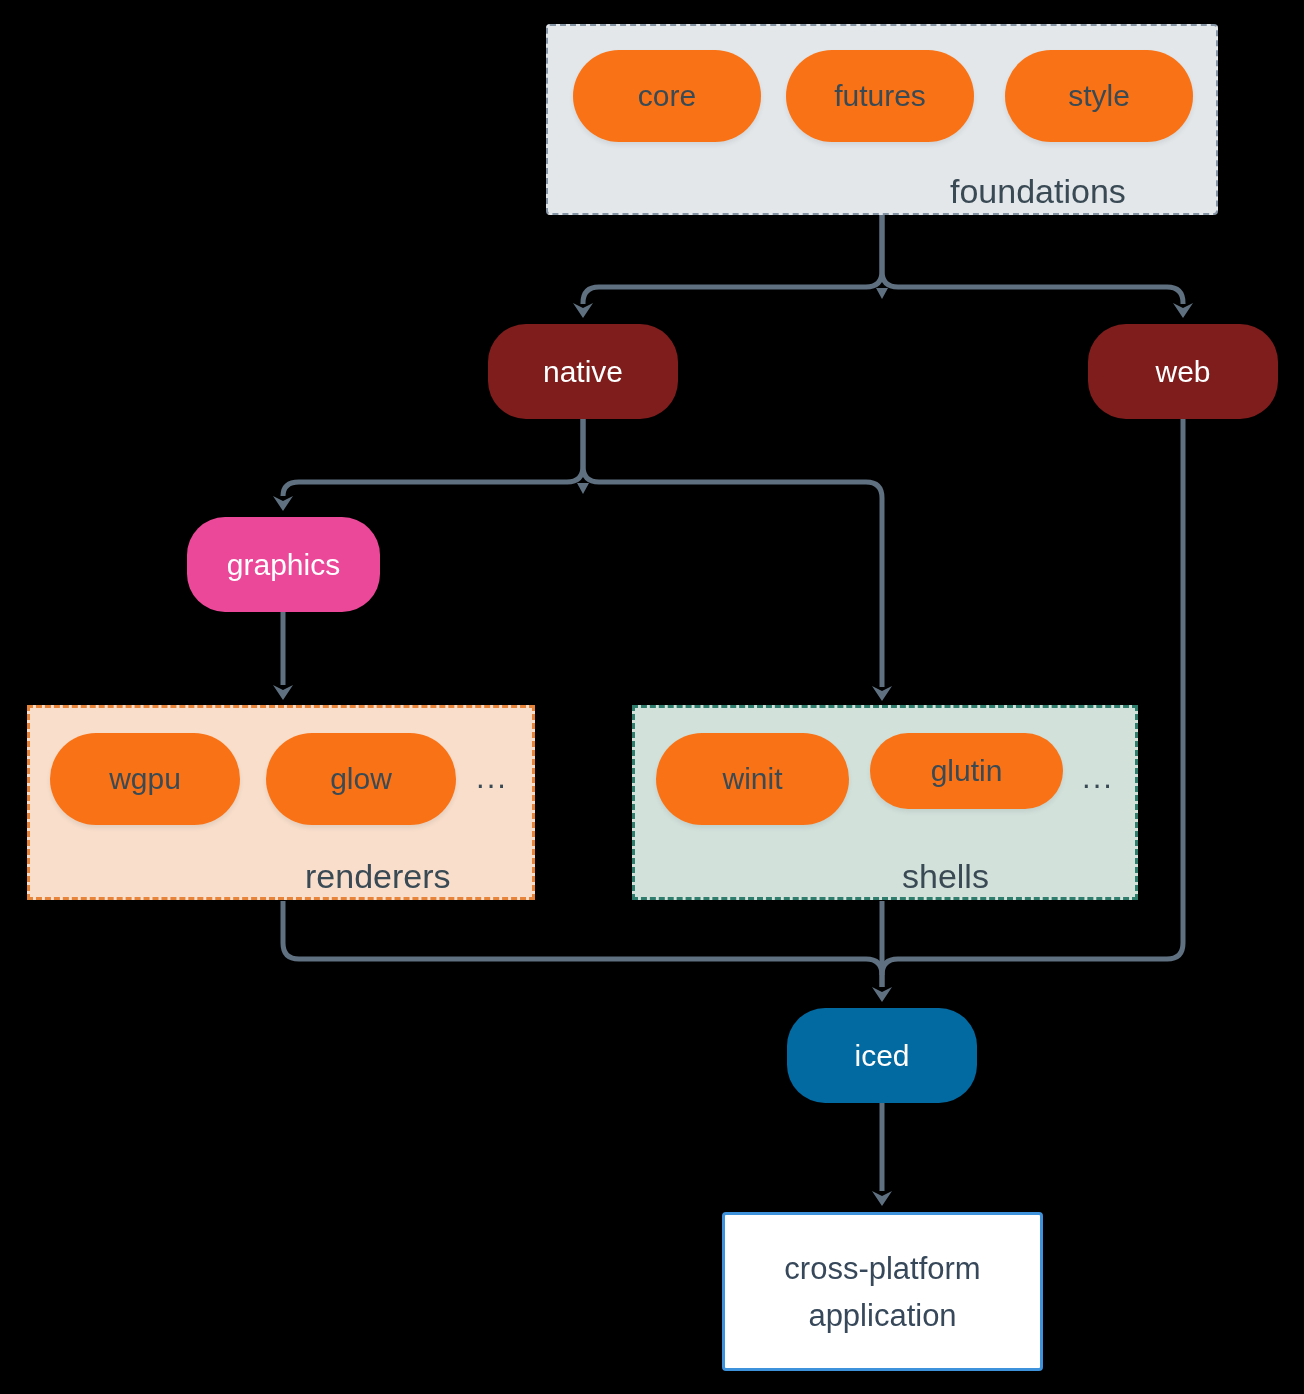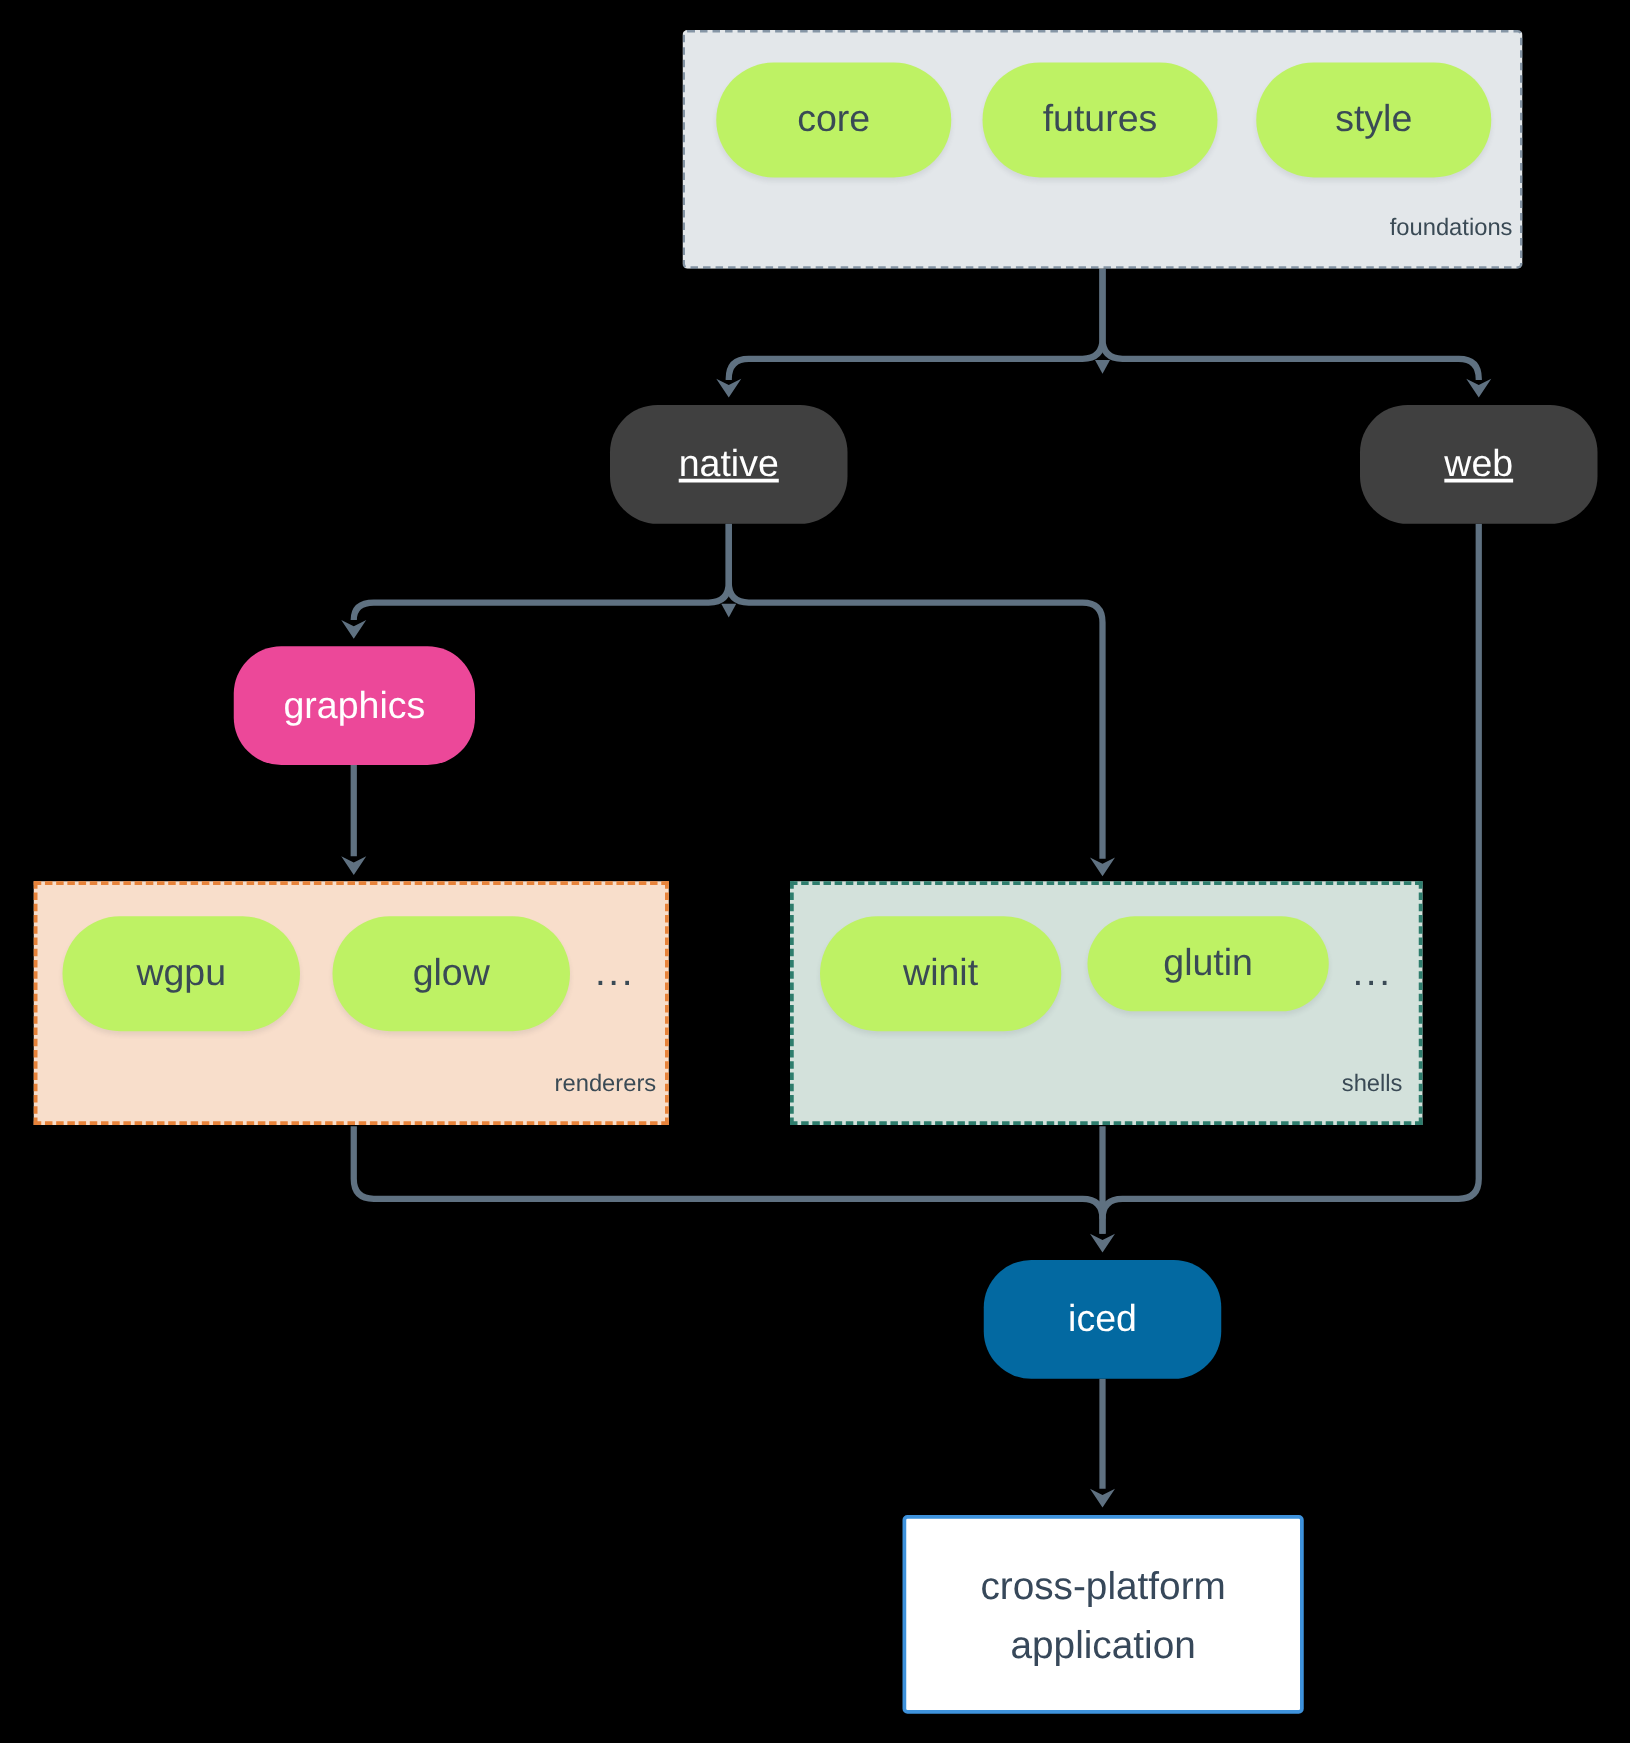--- a/index.html
+++ b/index.html
@@ -18,33 +18,33 @@
   .groupbox{position:absolute;box-sizing:border-box;}
   .gb-foundations{background:#e3e7ea;border:2px dashed #8595a5;border-radius:4px;}
   .gb-renderers{background:#f8decb;border:3px dashed #e8833a;}
   .gb-shells{background:#d3e1db;border:3px dashed #2e7d6d;}
   .gb-app{background:#ffffff;border:3px solid #3e92dc;border-radius:4px;
           display:flex;flex-direction:column;align-items:center;justify-content:center;
           color:#37485a;font-size:31px;line-height:47px;}
 
   .pill{
     position:absolute;display:flex;align-items:center;justify-content:center;
-    background:#bef264;border-radius:46px;color:#3a4a55;font-size:30px;
+    background:#f97316;border-radius:46px;color:#3a4a55;font-size:30px;
     box-shadow:0 3px 4px rgba(60,70,80,0.10);
   }
   .chip{
     position:absolute;display:flex;align-items:center;justify-content:center;
     border-radius:38px;color:#ffffff;font-size:30px;
   }
-  .chip-purple{background:#404040;text-decoration:underline;}
+  .chip-purple{background:#7f1d1d;}
   .chip-orange{background:#ec4899;}
   .chip-blue{background:#0369a1;}
 
   .grouplabel{
-    position:absolute;color:#3a4a55;font-size:19px;text-align:right;
+    position:absolute;color:#3a4a55;font-size:34px;
   }
   .dots{
     position:absolute;color:#3a4a55;font-size:31px;letter-spacing:2px;
     display:flex;align-items:center;justify-content:center;
   }
 </style>
 </head>
 <body>
 
 <div class="stage">

